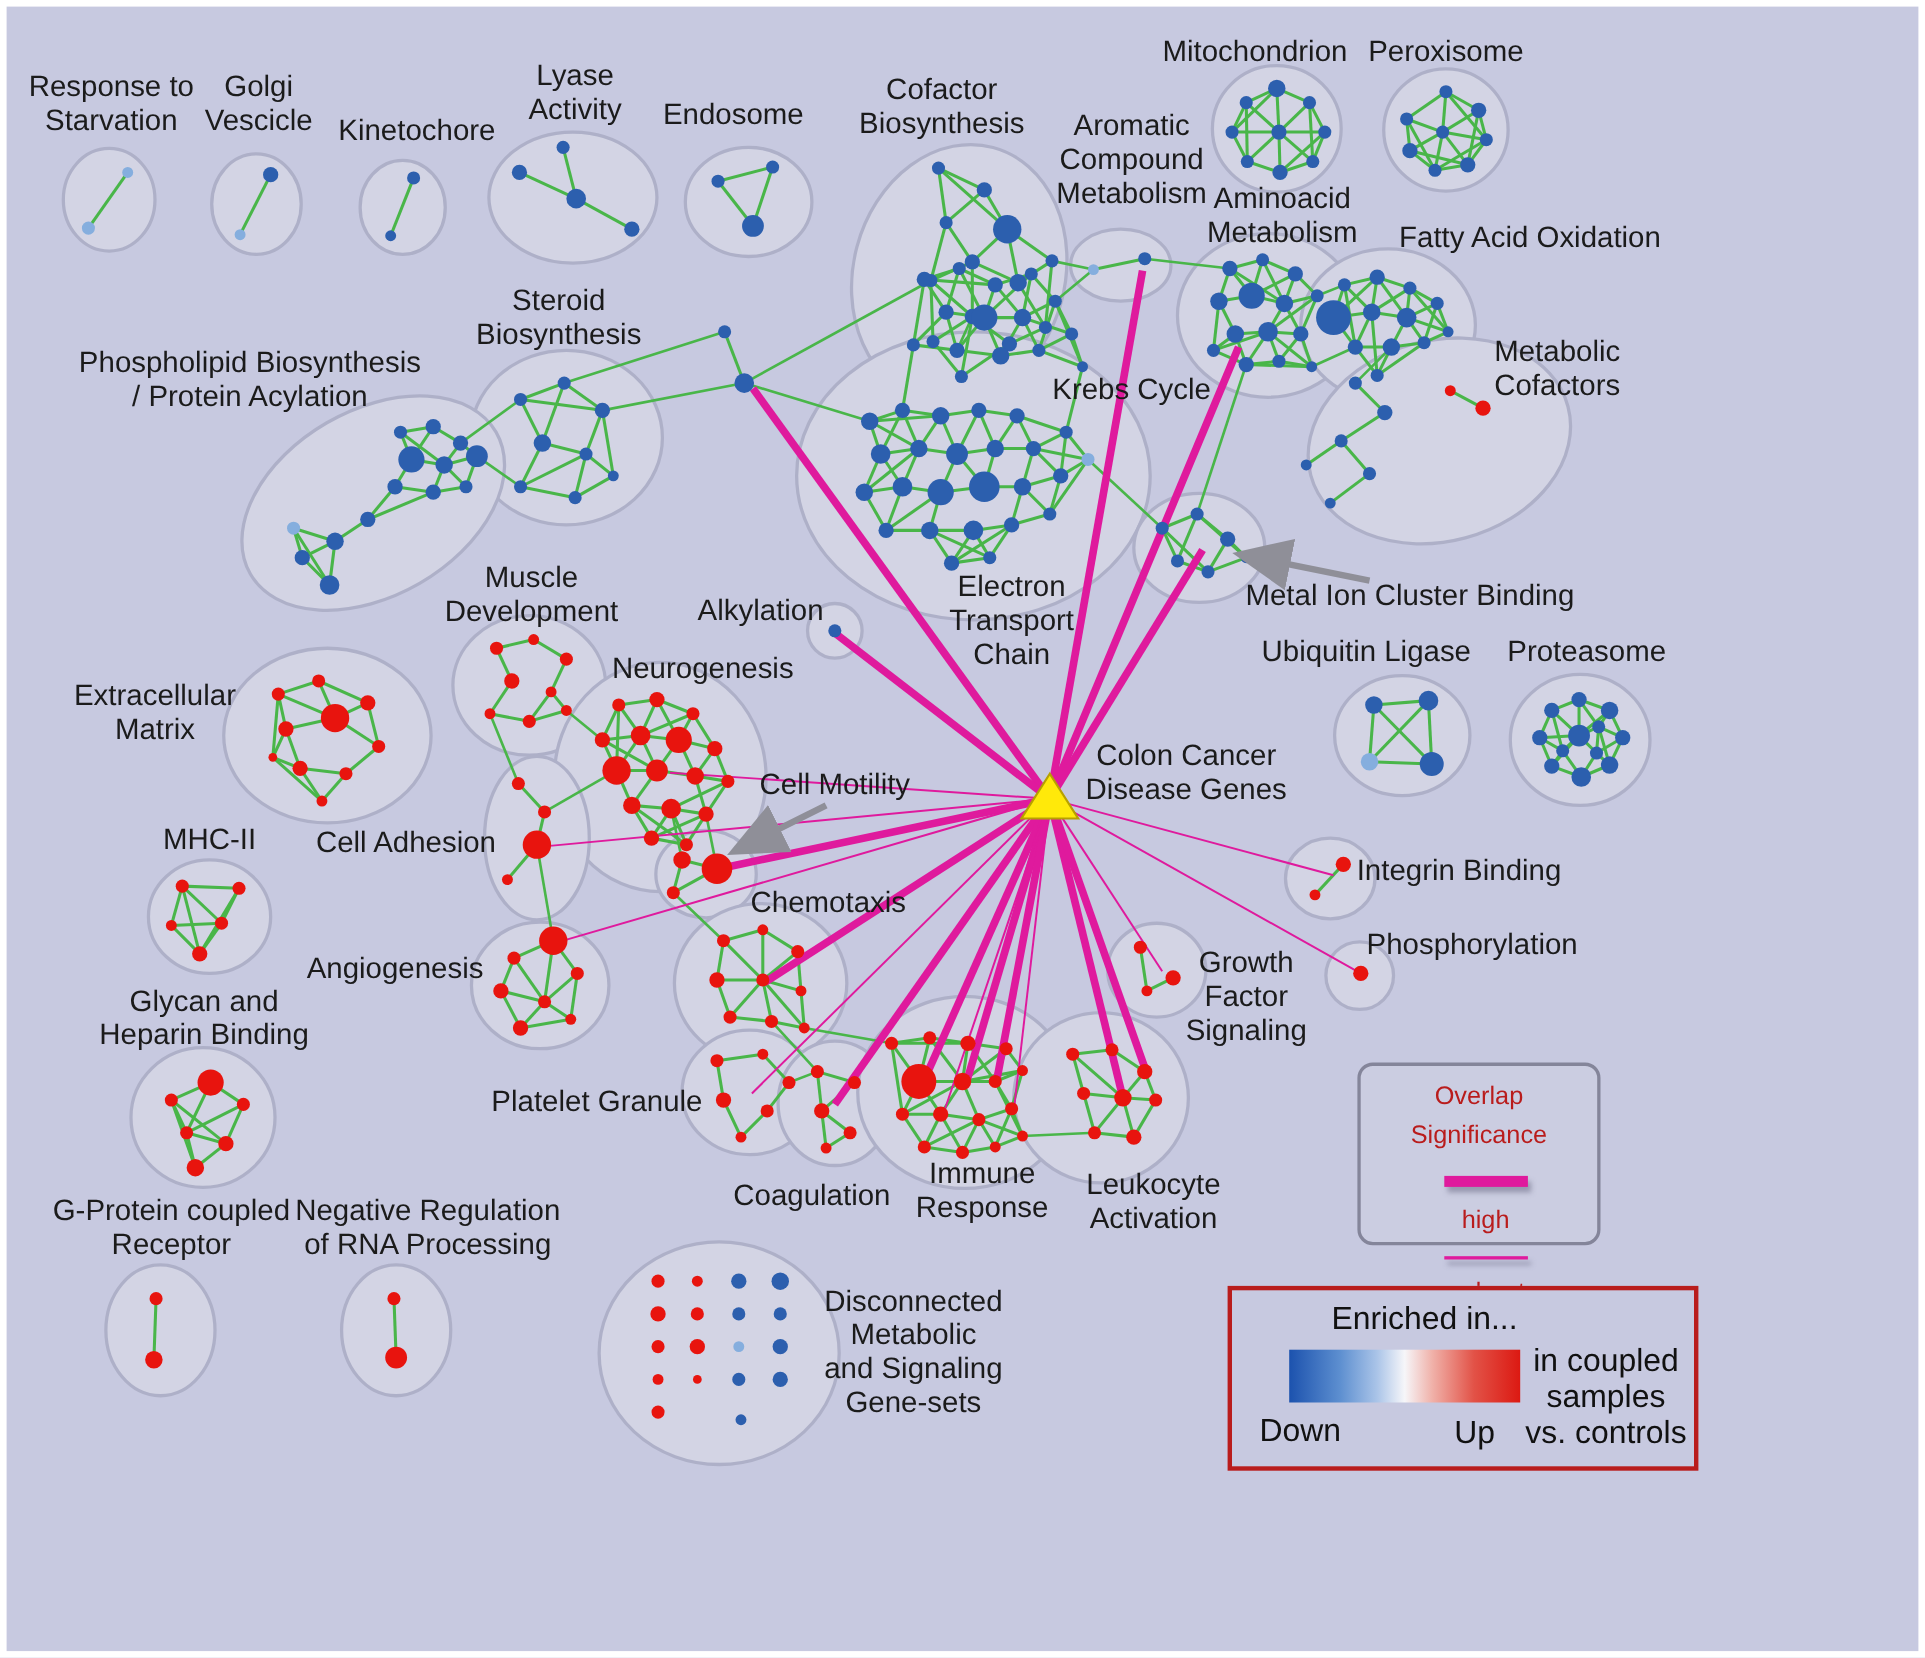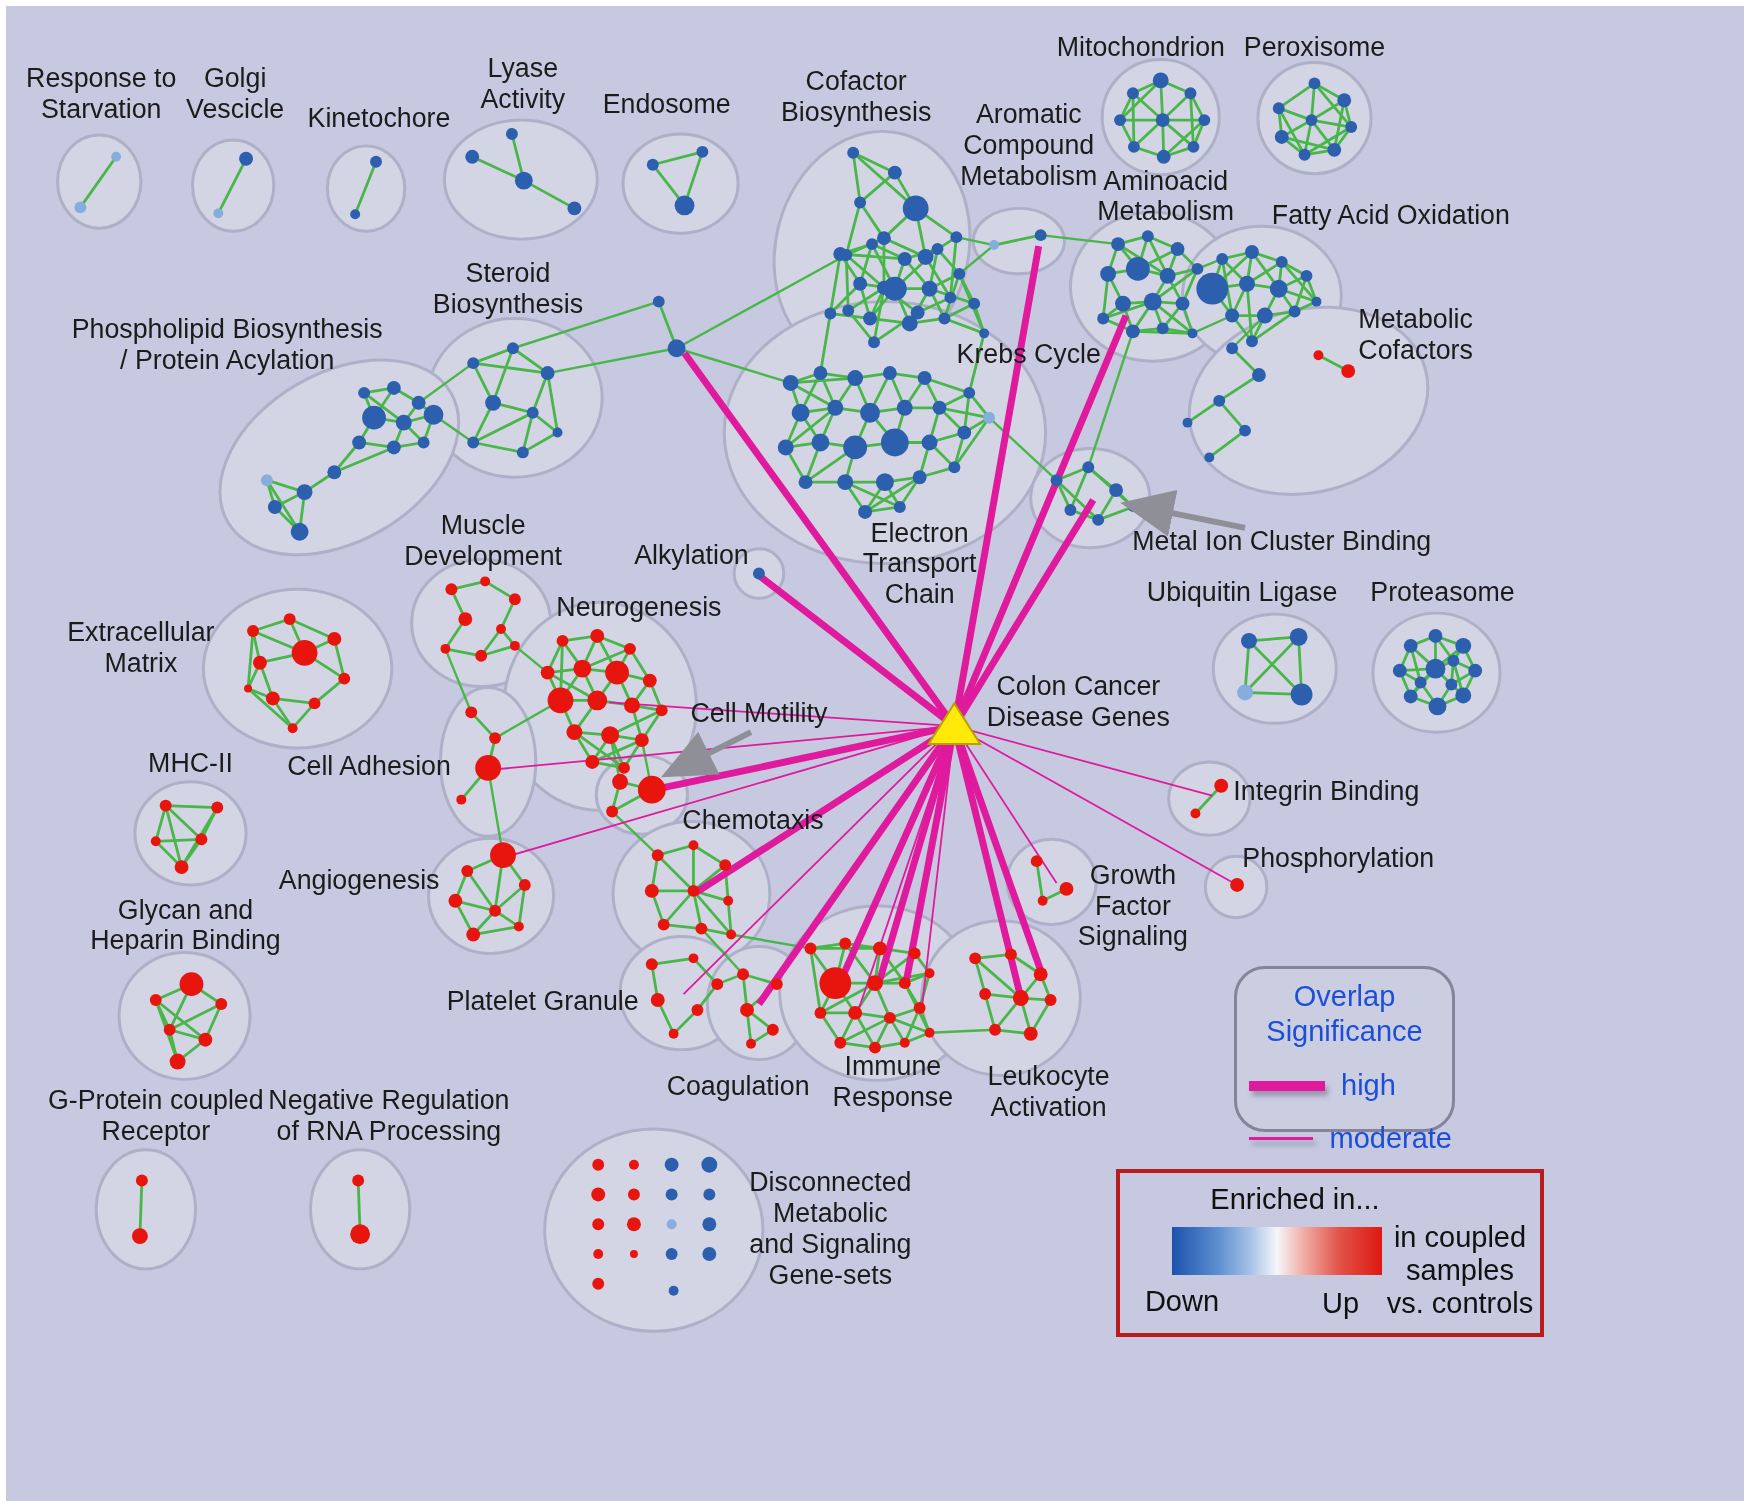--- a/index.html
+++ b/index.html
@@ -9,25 +9,25 @@
     box-sizing:border-box;
     border:6px solid #ffffff;
     overflow:hidden;
     font-family:"Liberation Sans", sans-serif;
   }
   svg#map{position:absolute;left:0;top:0;width:100%;height:100%;font-family:"Liberation Sans",sans-serif;}
 
   
   .legend-overlap{
     position:absolute;left:1228px;top:960px;width:221px;height:166px;
-    border:3px solid #84859a;border-radius:31px;background:#cbcde1;
-    font-size:29px;color:#1d4ed8;box-sizing:border-box;
+    border:3px solid #84859a;border-radius:14px;background:#cbcde1;
+    font-size:23px;color:#b91c1c;box-sizing:border-box;
   }
   .lo-title{text-align:center;line-height:35px;margin-top:10px;}
-  .lo-row{display:flex;align-items:center;gap:16px;padding-left:12px;margin-top:20px;}
+  .lo-row{display:flex;align-items:center;gap:16px;padding-left:12px;margin-top:20px;flex-direction:column;}
   .line-sample{display:inline-block;width:76px;background:#df1a9d;box-shadow:3px 5px 5px rgba(110,110,135,.55);}
   .line-high{height:10px;}
   .line-moderate{height:3px;}
 
   
   .legend-enrich{
     position:absolute;left:1110px;top:1163px;width:428px;height:168px;
     border:4px solid #b91c1c;background:#c7c9e0;
     font-size:29px;color:#111;box-sizing:border-box;
   }

